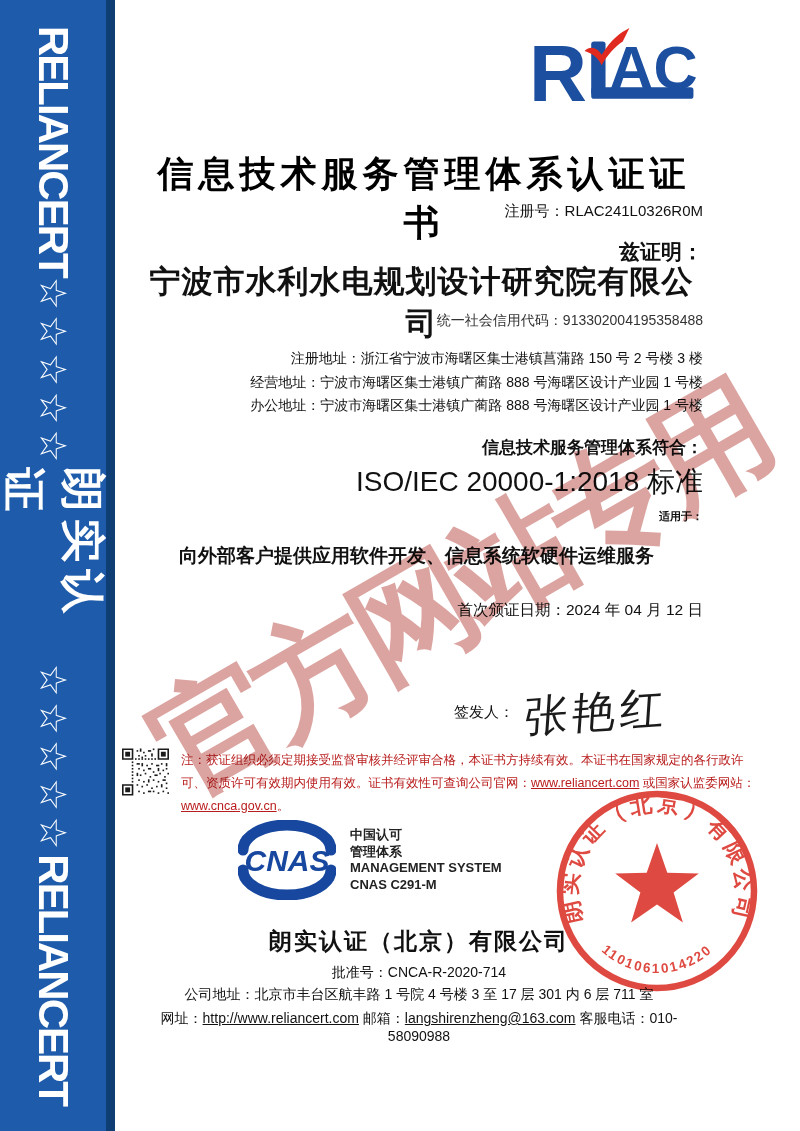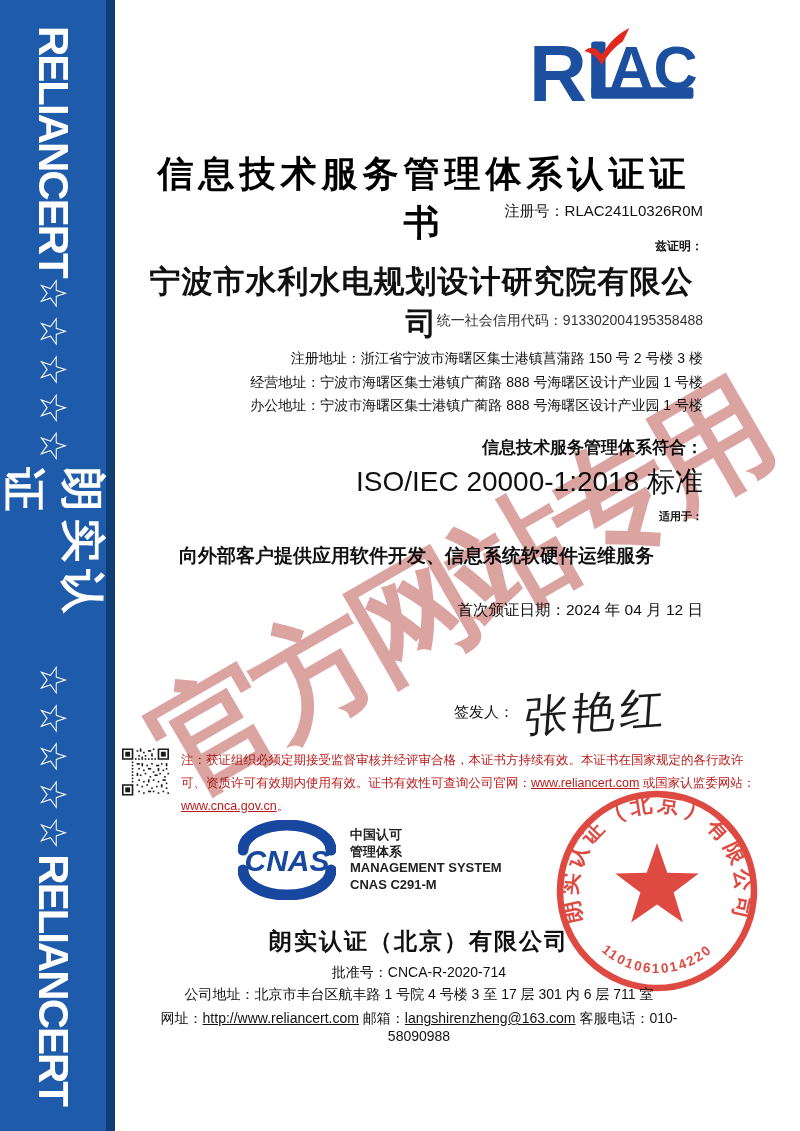--- a/index.html
+++ b/index.html
@@ -21,21 +21,21 @@
     padding:0 26px;color:#fff;}
   .band-en{font-size:42px;font-weight:700;letter-spacing:-2px;}
   .band-stars{font-size:37px;font-weight:400;letter-spacing:5px;}
   .band-cn{font-size:44px;font-weight:700;letter-spacing:7px;}
   
   .content{position:absolute;left:115px;right:97px;top:0;height:100%;}
   .abs{position:absolute;left:0;right:0;}
   .logo-wrap{position:absolute;top:26px;right:0;width:172px;height:92px;}
   .title{top:150px;text-align:center;margin-left:30px;font-size:36px;font-weight:700;letter-spacing:5px;color:#000000;}
   .reg{top:202px;text-align:right;font-size:15px;}
-  .certify{top:238px;text-align:right;font-size:12px;font-weight:700;}
+  .certify{top:238px;text-align:right;font-size:21px;font-weight:700;}
   .company{top:261px;text-align:center;margin-left:25px;font-size:31px;font-weight:700;letter-spacing:1px;}
   .credit{top:312px;text-align:right;font-size:14px;color:#333;}
   .addresses{top:347px;text-align:right;font-size:14px;line-height:23.5px;padding-left:40px;}
   .conform{top:436px;text-align:right;font-size:17px;font-weight:700;}
   .standard{top:463px;text-align:right;font-size:28px;font-weight:400;}
   .apply{top:509px;text-align:right;font-size:11px;font-weight:700;padding-left:14px;}
   .scope{top:543px;text-align:center;margin-left:15px;font-size:19px;font-weight:700;}
   .dates{top:596px;text-align:right;font-size:15.5px;line-height:27px;}
   .signer-row{position:absolute;top:683px;right:35px;display:flex;align-items:center;gap:10px;}
   .signer-label{font-size:15px;}

